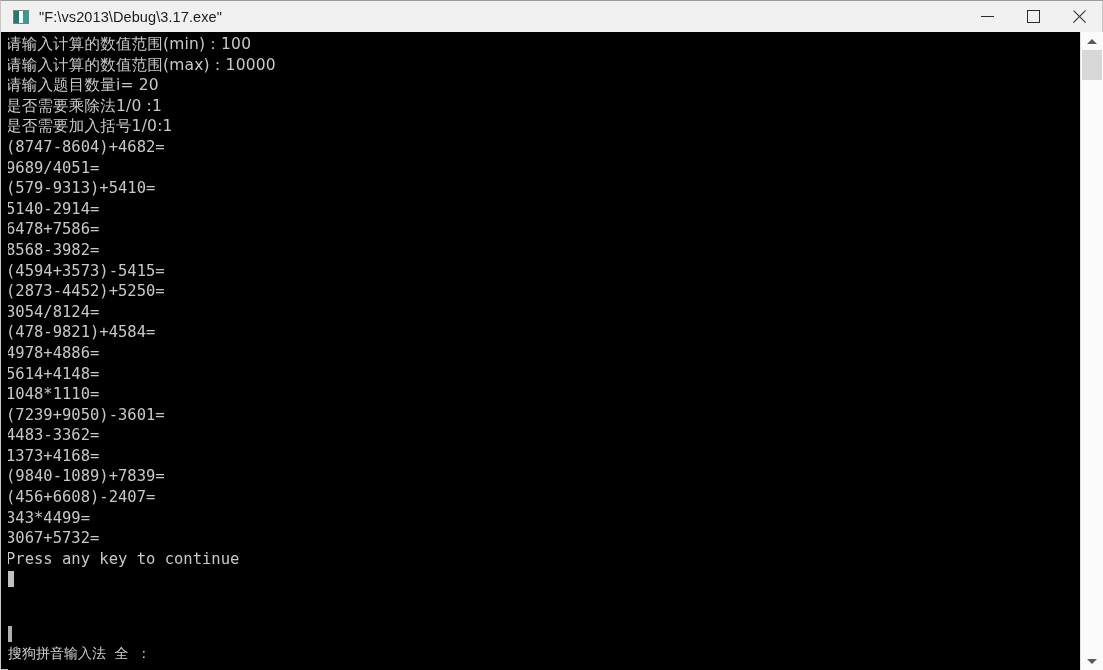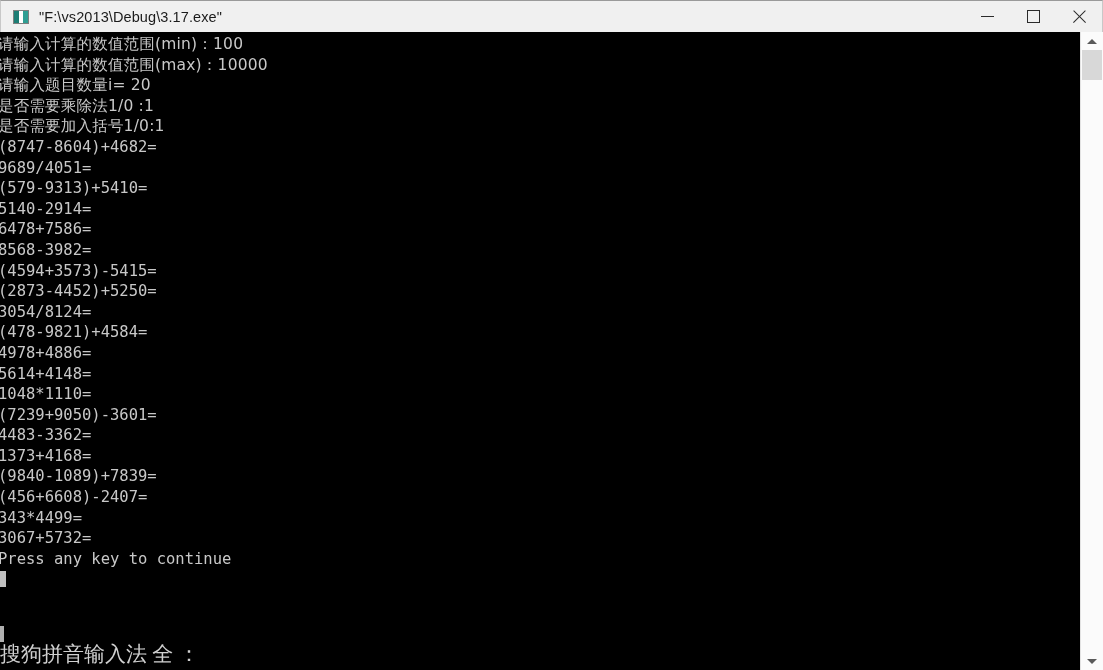--- a/index.html
+++ b/index.html
@@ -109,21 +109,21 @@
     width: 17px;
     height: 1.3px;
     background: #2b2b2b;
   }
   .glyph-close::before { transform: rotate(45deg); }
   .glyph-close::after  { transform: rotate(-45deg); }
 
   
   .console {
     position: absolute;
-    left: 0;
+    left: 8px;
     top: 32px;
     width: 1080px;
     height: 638px;
     background: #000000;
     overflow: hidden;
   }
   .console-inner {
     position: absolute;
     left: -2px;
     top: 2px;
@@ -163,22 +163,22 @@
     position: absolute;
     left: 0px;
     top: 612px;
     width: 1080px;
     height: 26px;
   }
   .ime-text {
     position: absolute;
     left: 0px;
     top: 0px;
-    font-family: Liberation Serif, serif;
-    font-size: 21px;
+    font-family: Liberation Mono, monospace;
+    font-size: 14px;
     line-height: 20.6px;
     color: #d0d0d0;
     white-space: pre;
   }
   .ime-edge {
     position: absolute;
     left: 0px;
     top: -18px;
     width: 4px;
     height: 16px;

